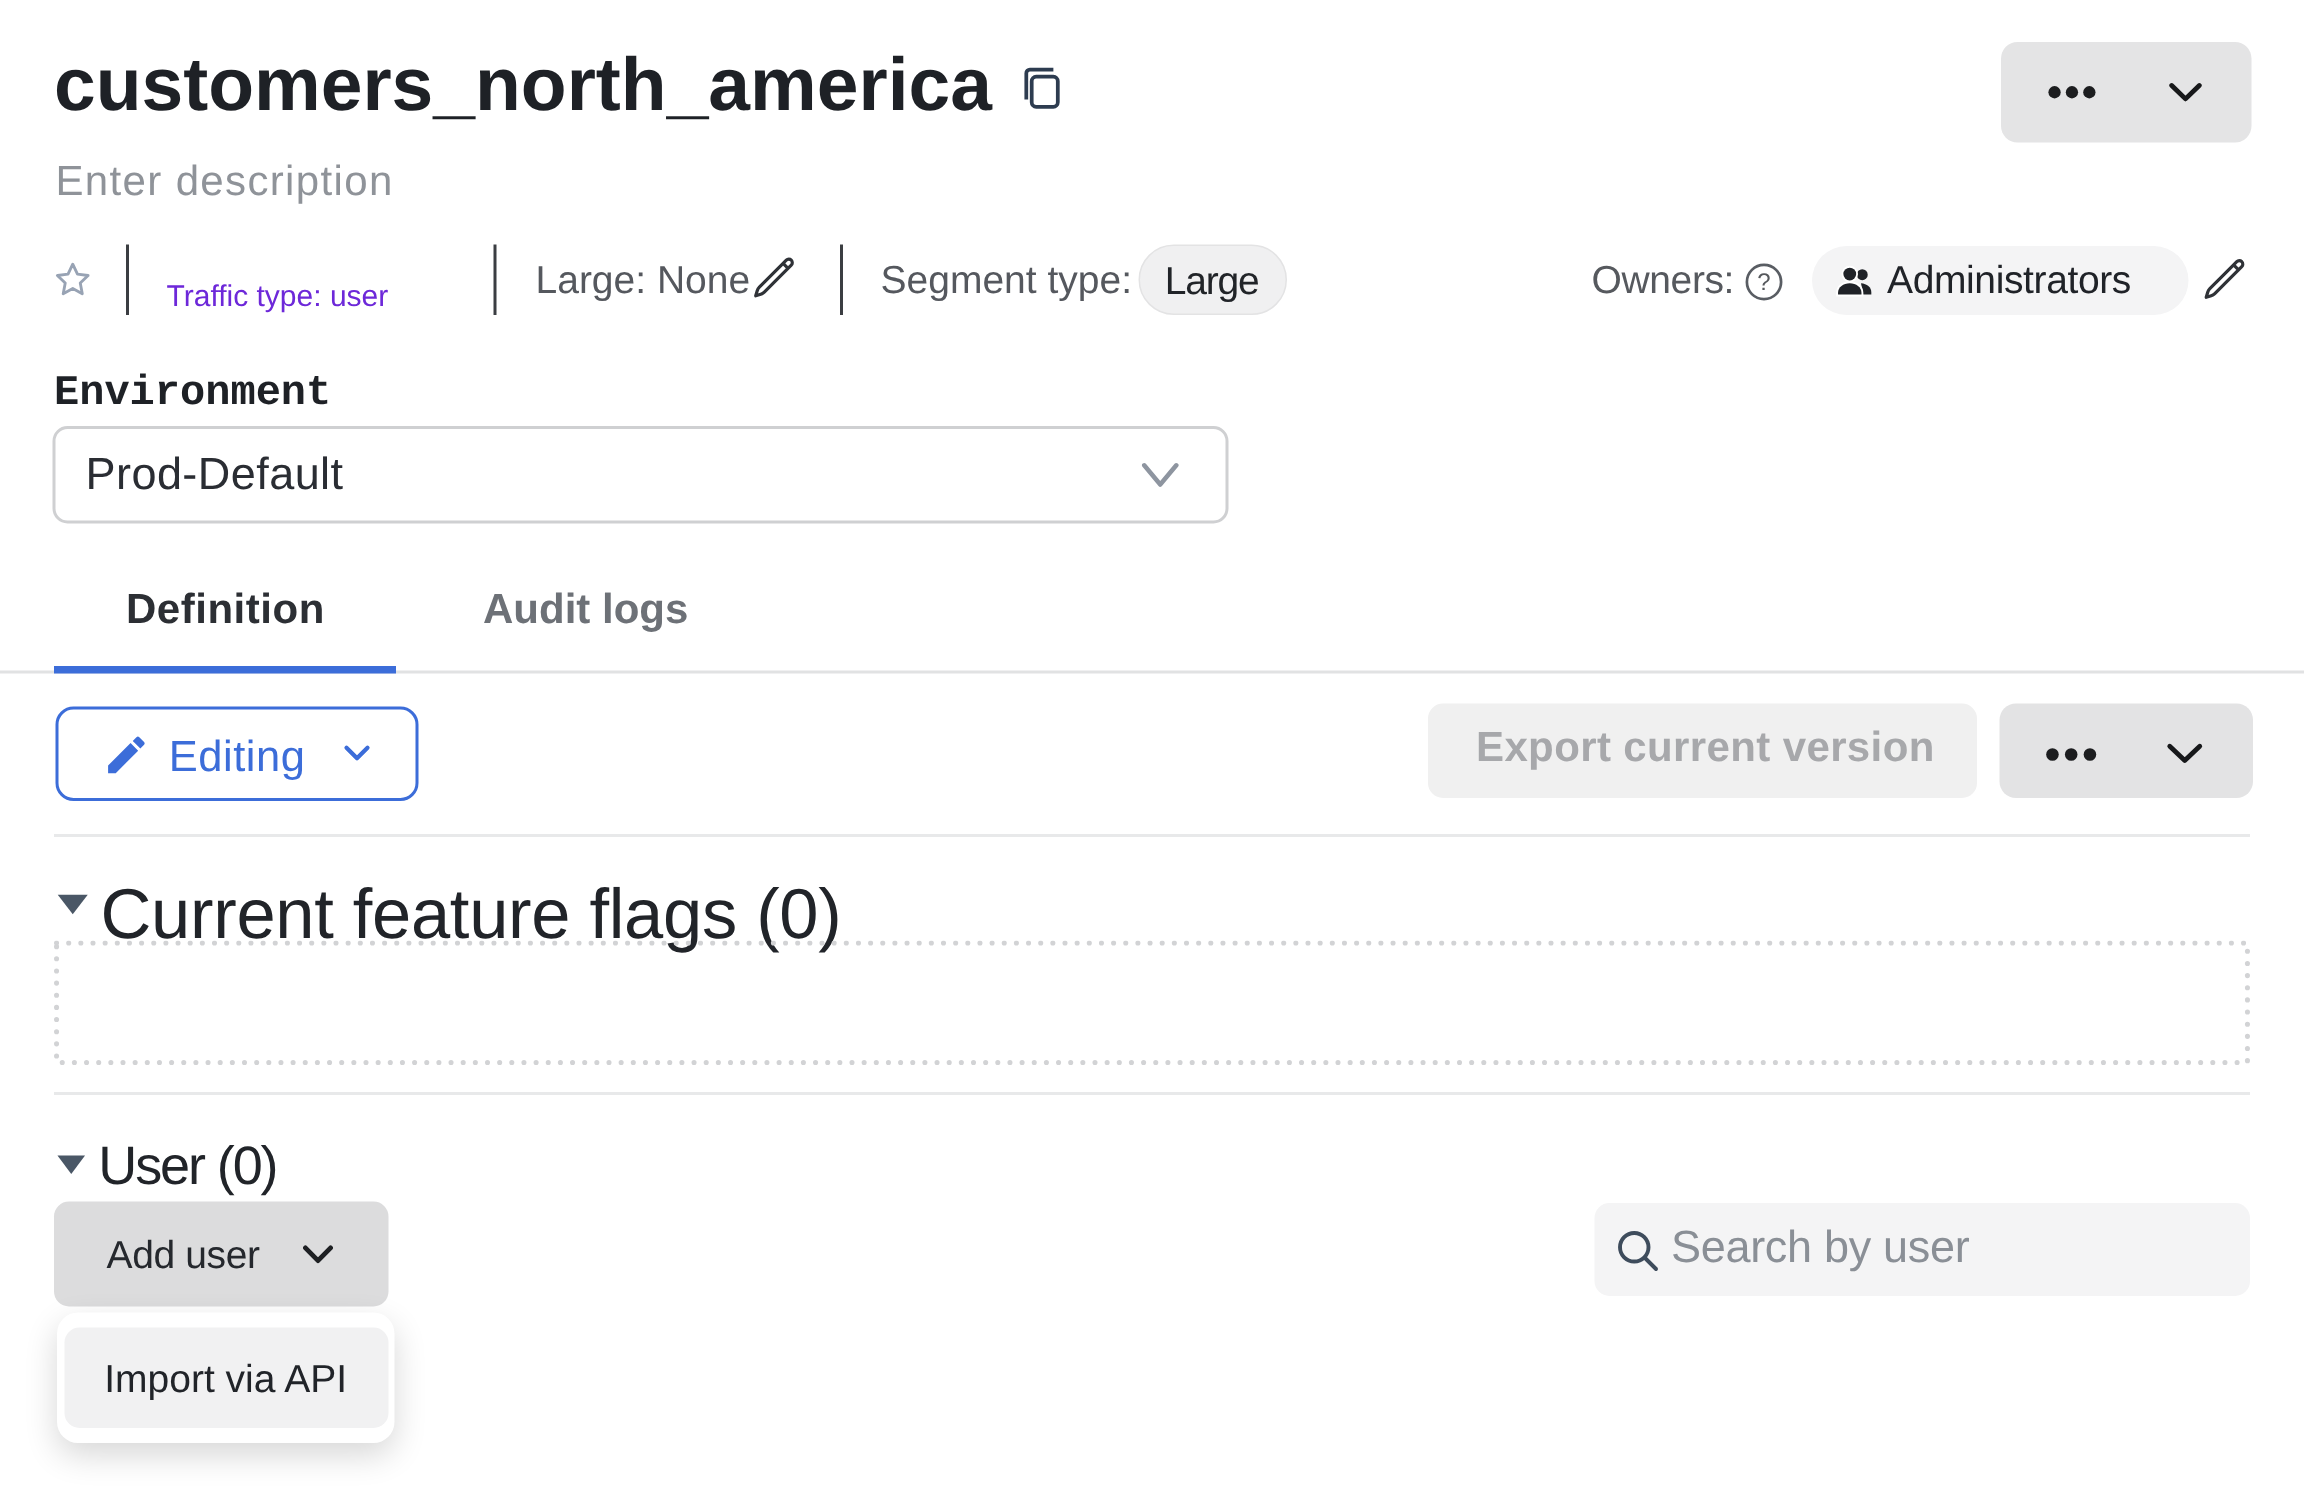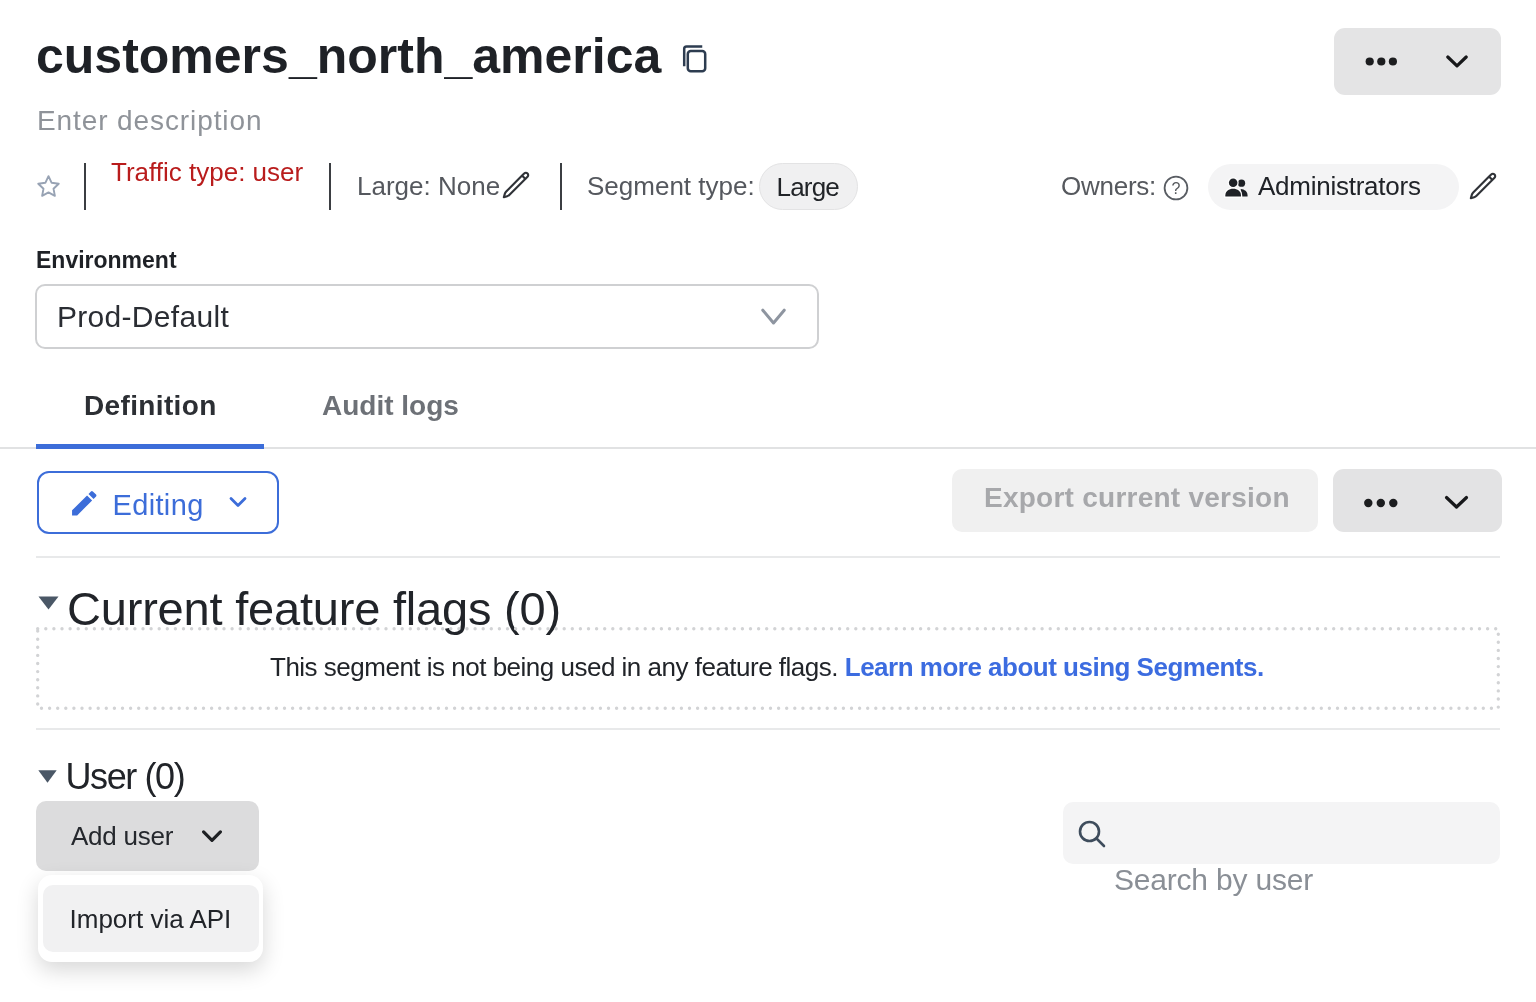--- a/index.html
+++ b/index.html
@@ -17,21 +17,21 @@
     <path d="M3.2 21 V4.8 a2.4 2.4 0 0 1 2.4-2.4 H20" fill="none" stroke="#2d3c50" stroke-width="2.5" stroke-linecap="square"></path>
     <rect x="6.8" y="7.1" width="17.4" height="20.1" rx="3" fill="none" stroke="#2d3c50" stroke-width="2.5"></rect>
   </svg>
 
   <div class="txt" style="left:37px; top:107px; font-size:28px; color:#8f9399; letter-spacing:0.9px;">Enter description</div>
 
   <svg class="abs" style="left:35px; top:173px;" width="27" height="27" viewBox="0 0 24 24">
     <path d="M12 2.8l2.8 5.9 6.3.8-4.65 4.45 1.2 6.35L12 17.2l-5.65 3.1 1.2-6.35L2.9 9.5l6.3-.8z" fill="none" stroke="#98a3b4" stroke-width="1.7" stroke-linejoin="round"></path>
   </svg>
   <div class="abs" style="left:84px; top:163px; width:2px; height:47px; background:#3b3e42;"></div>
-  <div class="txt" style="left:111px; top:159px; font-size:26px; color:#b91c1c;">Traffic type: user</div>
+  <div class="txt" style="left:111px; top:188px; font-size:20px; color:#6d28d9;">Traffic type: user</div>
   <div class="abs" style="left:329px; top:163px; width:2px; height:47px; background:#3b3e42;"></div>
   <div class="txt" style="left:357px; top:172.6px; font-size:26px; color:#55585e;">Large: None</div>
   <svg class="abs" style="left:501px; top:169.5px;" width="30" height="30" viewBox="0 0 24 24">
     <path d="M16.862 4.487l1.687-1.688a1.875 1.875 0 112.652 2.652L6.832 19.82a4.5 4.5 0 01-1.897 1.13l-2.685.8.8-2.685a4.5 4.5 0 011.13-1.897L16.862 4.487zm0 0L19.5 7.125" fill="none" stroke="#2f3237" stroke-width="1.7" stroke-linejoin="round" stroke-linecap="round"></path>
   </svg>
   <div class="abs" style="left:560px; top:163px; width:2px; height:47px; background:#3b3e42;"></div>
   <div class="txt" style="left:587px; top:172.6px; font-size:26px; color:#55585e;">Segment type:</div>
   <div class="abs" style="left:758.5px; top:163px; width:99px; height:47px; background:#f0f0f1; border:1.5px solid #e3e3e4; border-radius:24px;"></div>
   <div class="txt" style="left:776.5px; top:173.5px; font-size:26px; color:#212428; letter-spacing:-0.8px;">Large</div>
 
@@ -55,21 +55,21 @@
   <div class="abs" style="left:1334px; top:28px; width:167px; height:67px; background:#e4e4e5; border-radius:11px;"></div>
   <svg class="abs" style="left:1365px; top:57px;" width="33" height="9" viewBox="0 0 33 9">
     <circle cx="4.7" cy="4.5" r="4.1" fill="#1c1d1f"></circle>
     <circle cx="16.3" cy="4.5" r="4.1" fill="#1c1d1f"></circle>
     <circle cx="27.9" cy="4.5" r="4.1" fill="#1c1d1f"></circle>
   </svg>
   <svg class="abs" style="left:1446px; top:54.5px;" width="22" height="13" viewBox="0 0 22 13">
     <path d="M1.8 2 L11 10.9 20.2 2" fill="none" stroke="#17181a" stroke-width="3.2" stroke-linecap="round" stroke-linejoin="round"></path>
   </svg>
 
-  <div class="txt" style="left:36px; top:248.7px; font-size:23px; font-weight:700; color:#1e2126;">Environment</div>
+  <div class="txt" style="left:36px; top:248.7px; font-size:28px; font-weight:700; color:#1e2126;font-family:Liberation Mono, monospace;">Environment</div>
   <div class="abs" style="left:35px; top:284px; width:784px; height:65px; background:#fff; border:2px solid #cfd0d2; border-radius:10px;"></div>
   <div class="txt" style="left:57px; top:302px; font-size:30px; color:#2a2d33; letter-spacing:0.3px;">Prod-Default</div>
   <svg class="abs" style="left:760.5px; top:308px;" width="25" height="18" viewBox="0 0 25 18">
     <path d="M1.8 2.2 L12.5 15 23.2 2.2" fill="none" stroke="#8e95a0" stroke-width="3" stroke-linecap="round" stroke-linejoin="round"></path>
   </svg>
 
   <div class="txt" style="left:84px; top:391.8px; font-size:28px; font-weight:700; color:#2c2f34; letter-spacing:0.35px;">Definition</div>
   <div class="txt" style="left:322px; top:391.8px; font-size:28px; font-weight:700; color:#6d7177;">Audit logs</div>
   <div class="abs" style="left:0px; top:447px; width:1536px; height:2px; background:#e1e2e3;"></div>
   <div class="abs" style="left:36px; top:444px; width:228px; height:5px; background:#3c6dd9;"></div>
@@ -98,21 +98,20 @@
   <div class="abs" style="left:36px; top:556px; width:1464px; height:2px; background:#e8e9ea;"></div>
 
   <svg class="abs" style="left:37px; top:595px;" width="23" height="16" viewBox="0 0 23 16">
     <path d="M1.5 1.5 H21.5 L11.5 14.5 Z" fill="#4a5766"></path>
   </svg>
   <div class="txt" style="left:67px; top:584.5px; font-size:47px; color:#212429; letter-spacing:-0.2px;">Current feature flags (0)</div>
 
   <svg class="abs" style="left:36px; top:627px;" width="1464" height="83" viewBox="0 0 1464 83">
     <rect x="1.7" y="1.7" width="1460.6" height="79.6" fill="none" stroke="#d2d3d5" stroke-width="3.4" stroke-dasharray="0 8.1" stroke-linecap="round"></rect>
   </svg>
-  <div class="txt" style="left:270px; top:654px; font-size:26px; color:#212429; letter-spacing:-0.5px;">This segment is not being used in any feature flags. <b style="color:#3c6ce0;">Learn more about using Segments.</b></div>
 
   <div class="abs" style="left:36px; top:728px; width:1464px; height:2px; background:#e8e9ea;"></div>
 
   <svg class="abs" style="left:37px; top:769px;" width="21" height="15" viewBox="0 0 21 15">
     <path d="M1.3 1.3 H19.7 L10.5 13.7 Z" fill="#4a5766"></path>
   </svg>
   <div class="txt" style="left:65.5px; top:759px; font-size:36px; color:#212429; letter-spacing:-1.4px;">User (0)</div>
 
   <div class="abs" style="left:36px; top:800.5px; width:223px; height:70px; background:#dcdcdd; border-radius:10px;"></div>
   <div class="txt" style="left:71px; top:823px; font-size:26px; color:#25282d; letter-spacing:-0.25px;">Add user</div>
@@ -122,15 +121,15 @@
 
   <div class="abs" style="left:38px; top:875px; width:225px; height:87px; background:#fff; border-radius:14px; box-shadow:0 8px 22px rgba(0,0,0,0.16);"></div>
   <div class="abs" style="left:43px; top:885px; width:216px; height:67px; background:#f1f1f2; border-radius:10px;"></div>
   <div class="txt" style="left:69.5px; top:906.4px; font-size:26px; color:#212429;">Import via API</div>
 
   <div class="abs" style="left:1063px; top:802px; width:437px; height:62px; background:#f4f4f5; border-radius:10px;"></div>
   <svg class="abs" style="left:1076px; top:818px;" width="32" height="32" viewBox="0 0 32 32">
     <circle cx="13.5" cy="13.5" r="9.5" fill="none" stroke="#3e4c5c" stroke-width="2.6"></circle>
     <path d="M20.5 20.5 L28 28" fill="none" stroke="#3e4c5c" stroke-width="2.6" stroke-linecap="round"></path>
   </svg>
-  <div class="txt" style="left:1114px; top:817.4px; font-size:30px; color:#8a8f96; letter-spacing:-0.2px;margin-top:48px;">Search by user</div>
+  <div class="txt" style="left:1114px; top:817.4px; font-size:30px; color:#8a8f96; letter-spacing:-0.2px;">Search by user</div>
 
 </div>
 
 </body></html>

